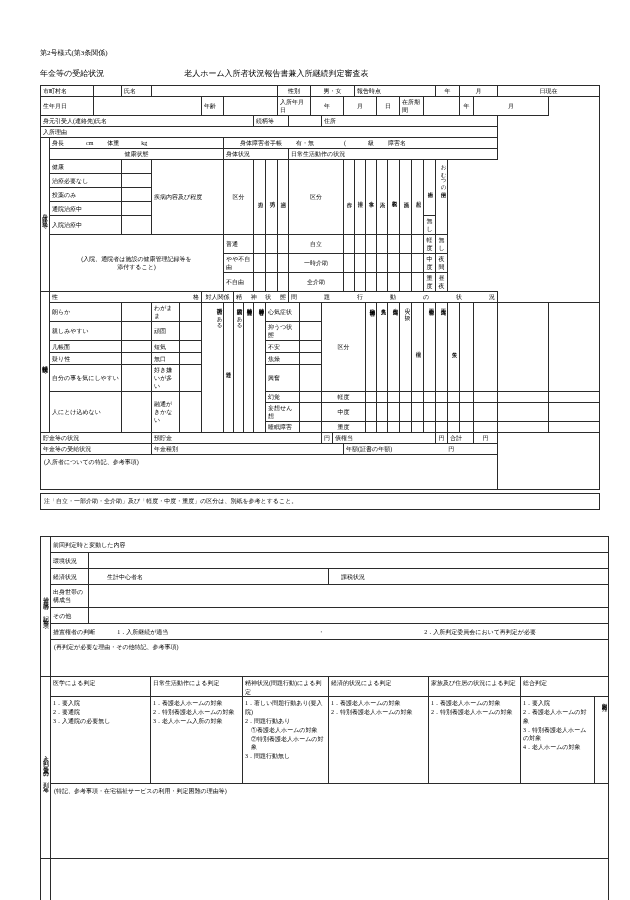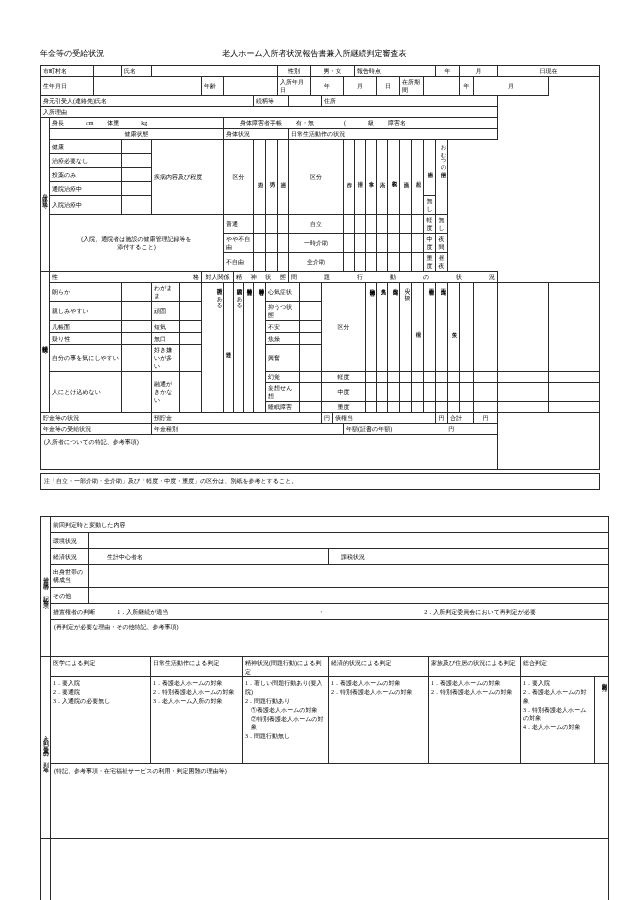--- a/index.html
+++ b/index.html
@@ -6,21 +6,21 @@
   body{
     width:630px;height:900px;background:#ffffff;
     font-family:"Liberation Serif","DejaVu Serif",serif;
     color:#000;
   }
   .page{position:relative;width:630px;height:900px;box-sizing:border-box;padding:48px 30px 0 40px;}
 
   .doc-code{font-size:7px;line-height:11px;margin:0 0 9px 0;}
   .headrow{display:flex;align-items:flex-end;margin:0 0 6px 0;}
   .headrow .left{font-size:8px;}
-  .headrow .center{font-size:8px;margin-left:118px;}
+  .headrow .center{font-size:8px;margin-left:80px;}
 
   table{border-collapse:collapse;table-layout:fixed;width:100%;}
   table.frame{border:1px solid #2b2b2b;}
   td,th{
     border:1px solid #8c8c8c;
     font-size:6px;line-height:8px;font-weight:normal;
     padding:1px 2px;vertical-align:top;text-align:left;
     overflow:hidden;
   }
   .outer > tbody > tr > td{border-color:#2b2b2b;}
@@ -62,20 +62,21 @@
   .list{font-size:6px;line-height:8.5px;padding:2px 2px;}
   .list div{margin-bottom:0.5px;}
   .indent{padding-left:6px;display:block;}
   .justify{text-align:justify;text-align-last:justify;}
 </style>
 </head>
 <body>
 
 <div class="page">
 
+  <div class="doc-code">第2号様式(第3条関係)</div>
 
   <div class="headrow">
     <div class="left">年金等の受給状況</div>
     <div class="center">老人ホーム入所者状況報告書兼入所継続判定審査表</div>
   </div>
 
   <table class="frame outer">
     <colgroup>
       <col style="width:9px">
         <col style="width:44px">

